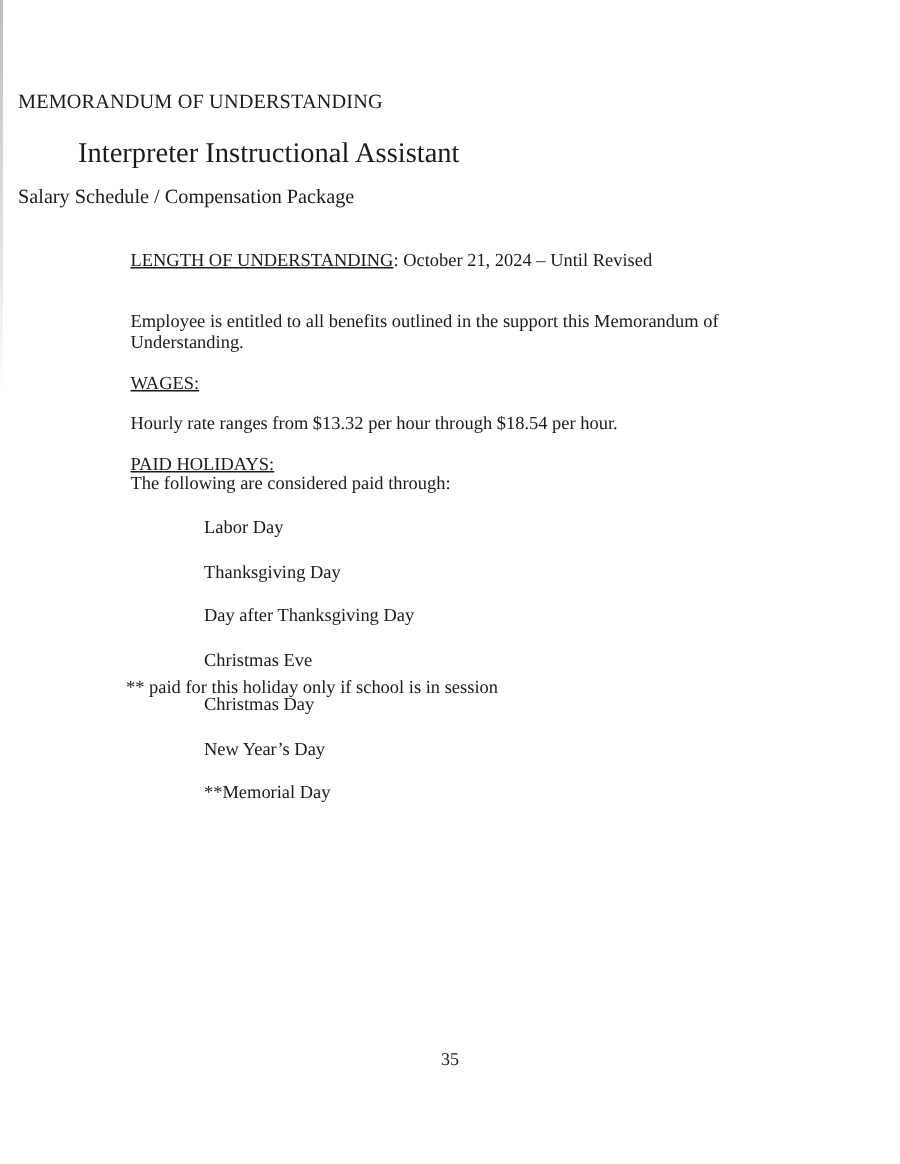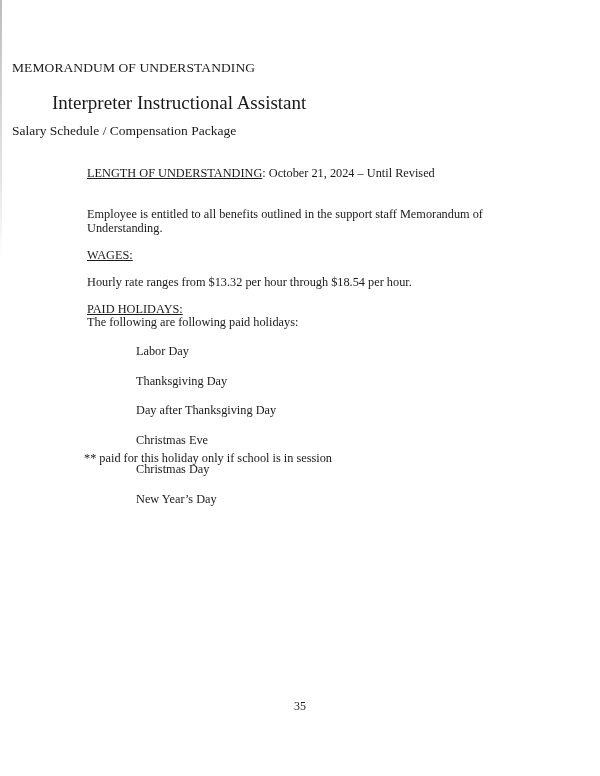--- a/index.html
+++ b/index.html
@@ -26,32 +26,33 @@
 <div class="edge"></div>
 
 <div class="center title">MEMORANDUM OF UNDERSTANDING</div>
 <div class="center sub1">Interpreter Instructional Assistant</div>
 <div class="center sub2">Salary Schedule / Compensation Package</div>
 
 <div class="line" style="top:166px;">
   <span class="u">LENGTH OF UNDERSTANDING</span><span>:</span><span> October 21, 2024 – Until Revised</span>
 </div>
 
-<div class="para" style="top:207px;">Employee is entitled to all benefits outlined in the support staff Memorandum of Understanding.</div>
+<div class="para" style="top:207px;">Employee is entitled to all benefits outlined in the support this Memorandum of Understanding.</div>
 
 <div class="line u" style="top:248px;">WAGES:</div>
 <div class="line" style="top:275px;">Hourly rate ranges from $13.32 per hour through $18.54 per hour.</div>
 
 <div class="line u" style="top:302px;">PAID HOLIDAYS:</div>
-<div class="line" style="top:315px;">The following are following paid holidays:</div>
+<div class="line" style="top:315px;">The following are considered paid through:</div>
 
 <ul class="holidays">
   <li>Labor Day</li>
   <li>Thanksgiving Day</li>
   <li>Day after Thanksgiving Day</li>
   <li>Christmas Eve</li>
   <li>Christmas Day</li>
   <li>New Year’s Day</li>
+  <li>**Memorial Day</li>
 </ul>
 
 <div class="line" style="top:451px; left:84px;">** paid for this holiday only if school is in session</div>
 
 <div class="pageno">35</div>
 
 </body></html>

